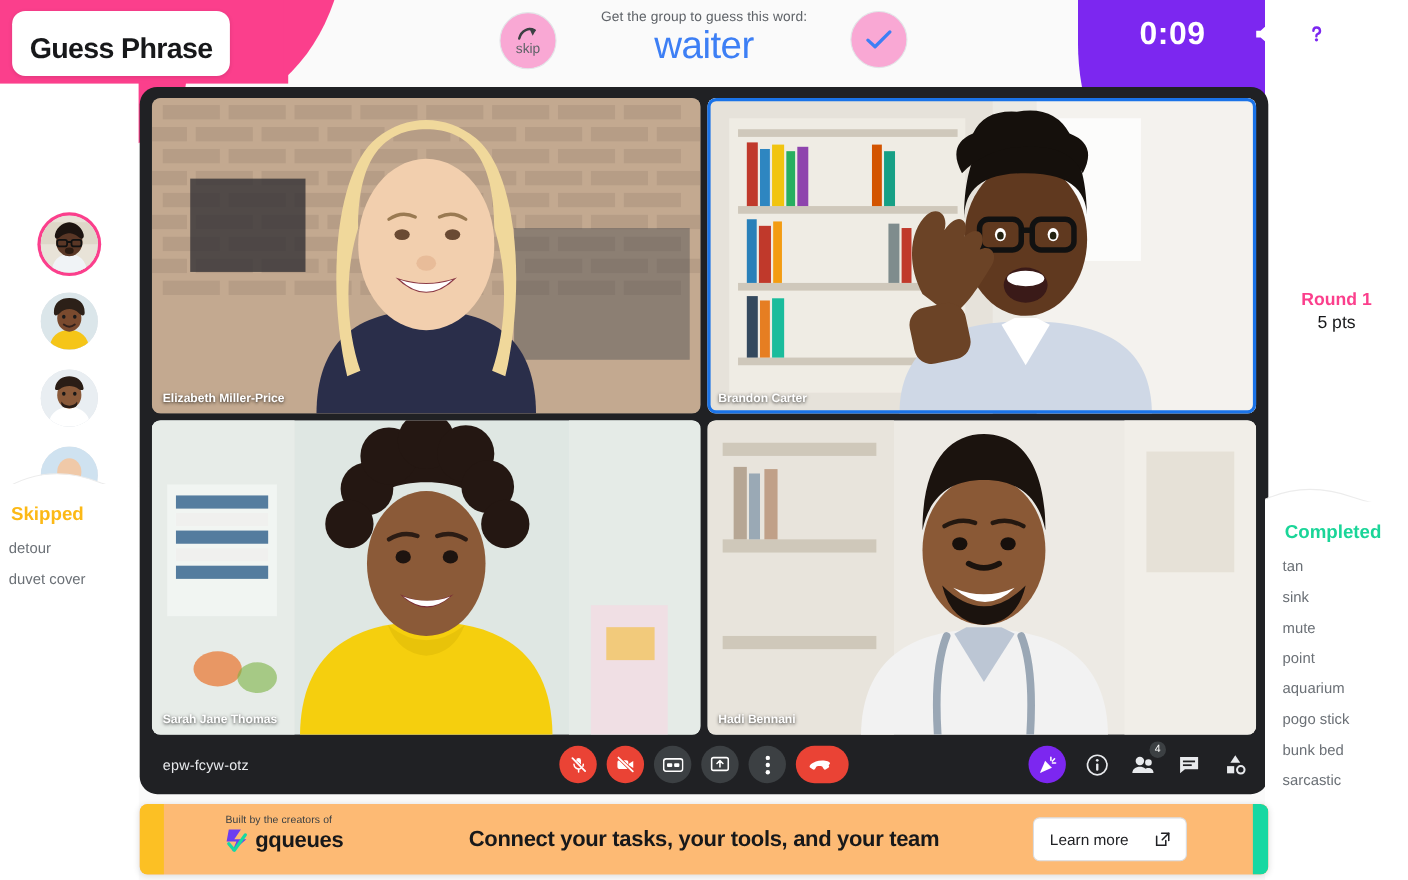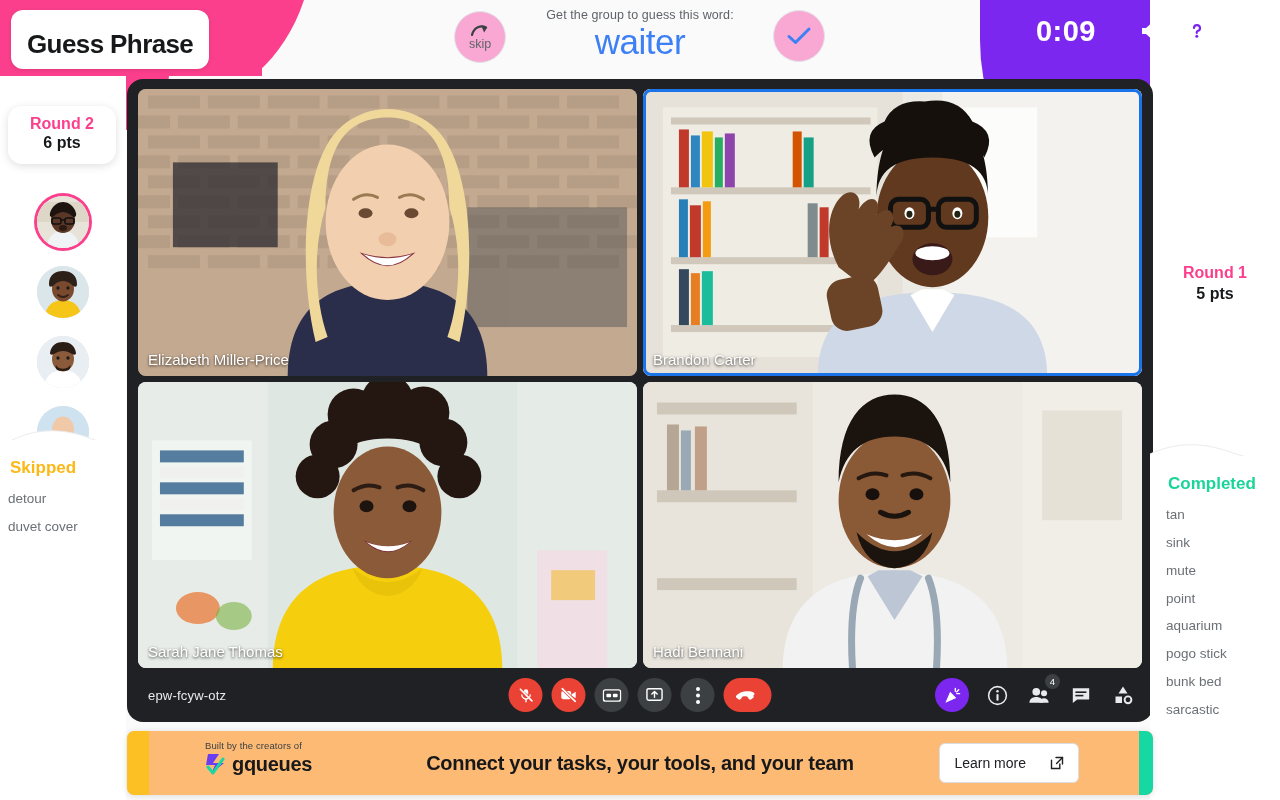--- a/index.html
+++ b/index.html
@@ -135,21 +135,21 @@
   .right-rail {
     position: absolute; right: 0; top: 0;
     width: 130px; height: 800px; background: #fff;
     z-index: 3;
   }
   .round-right {
     position: absolute; right: 0; top: 263px; width: 130px;
     text-align: center; z-index: 4;
   }
   .round-right .r-title { font-size: 16px; font-weight: 700; color: #fb3f8c; line-height: 1.3; }
-  .round-right .r-pts { font-size: 16px; font-weight: 700; color: #17181a; line-height: 1.3; }
+  .round-right .r-pts { font-size: 16px; font-weight: 400; color: #17181a; line-height: 1.3; }
   .wave-right { position: absolute; right: 0; top: 440px; width: 130px; height: 36px; z-index: 5; }
   .sec-right {
     position: absolute; right: 0; top: 456px; width: 130px; height: 344px;
     background: #fff; z-index: 5; padding: 10px 0 0 16px;
   }
 
   
   .meet {
     position: absolute; left: 127px; top: 79px;
     width: 1026px; height: 643px;
@@ -166,23 +166,24 @@
     grid-template-rows: 1fr 1fr;
     gap: 6px;
   }
   .tile {
     position: relative; border-radius: 8px; overflow: hidden;
     background: #3c4043;
   }
   .tile.speaking { outline: 3px solid #1a73e8; outline-offset: -3px; }
   .tile .nm {
     position: absolute; left: 10px; bottom: 8px;
-    font-size: 15px; color: #fff;
+    font-size: 11px; color: #fff;
     text-shadow: 0 1px 3px rgba(0,0,0,.8);
     z-index: 2;
+    font-weight: bold;
   }
   .tile svg { display: block; width: 100%; height: 100%; }
 
   .ctrlbar {
     position: absolute; left: 0; bottom: 0;
     width: 1026px; height: 54px;
     display: flex; align-items: center;
     z-index: 3;
   }
   .meetcode { font-size: 13px; color: #e8eaed; margin-left: 21px; letter-spacing: .2px; }
@@ -246,24 +247,20 @@
   <div class="blob-pink"></div>
   <div class="blob-pink2"></div>
 
   <div class="blob-purple"></div>
   <svg class="blob-purple-curve" viewBox="0 0 290 200" preserveAspectRatio="none">
     <path d="M290,0 L290,200 L150,200 C120,170 140,120 175,85 C205,55 230,30 240,0 Z" fill="#7c27f0"></path>
   </svg>
 
   <div class="left-rail"></div>
 
-  <div class="round-badge">
-    <div class="r-title">Round 2</div>
-    <div class="r-pts">6 pts</div>
-  </div>
 
   <div class="avatars">
 
     <div class="av-wrap">
       <div class="av active">
         <svg viewBox="0 0 52 52" width="52" height="52">
           <rect width="52" height="52" fill="#e8e3d8"></rect>
           <rect x="0" y="6" width="52" height="20" fill="#ded7c8"></rect>
           <path d="M10 52c0-11 7-17 16-17s16 6 16 17z" fill="#f0f3f6"></path>
           <ellipse cx="26" cy="24" rx="12" ry="13" fill="#5a3726"></ellipse>

